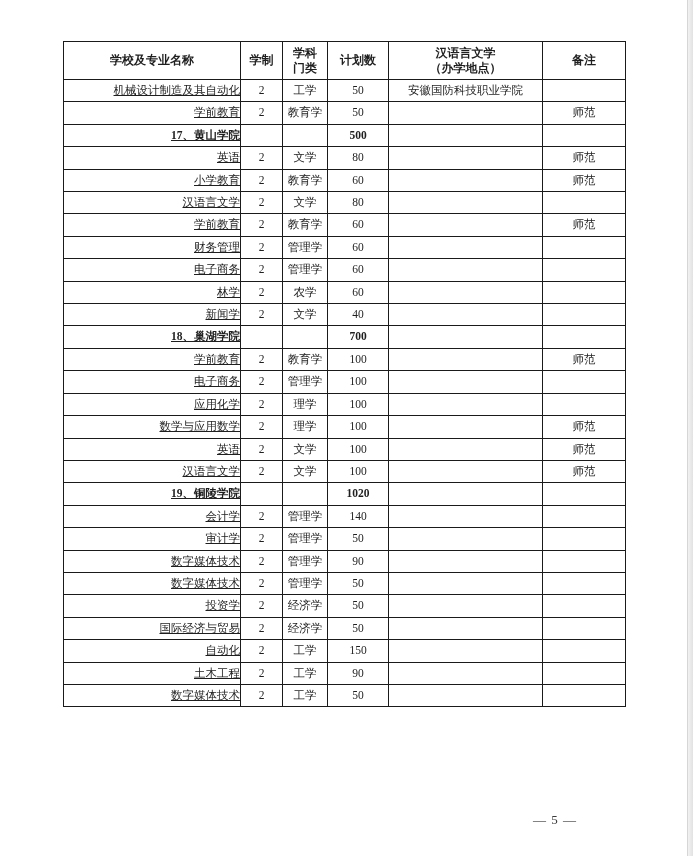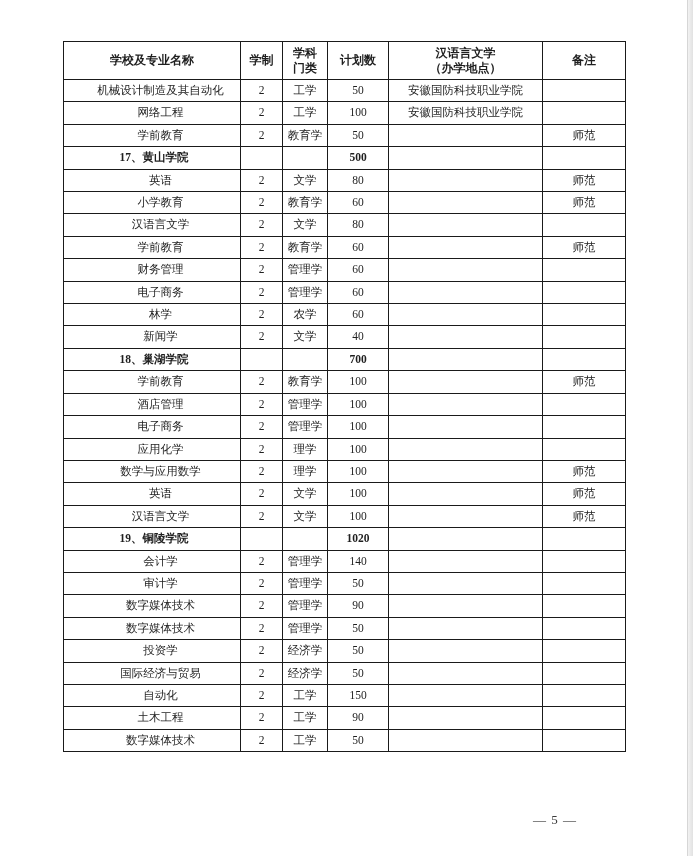--- a/index.html
+++ b/index.html
@@ -44,22 +44,23 @@
     font-weight: bold;
     white-space: pre-line;
     line-height: 1.25;
     font-size: 12px;
   }
   .doc-table tbody td {
     height: 21.4px;
     line-height: 21.4px;
   }
   .doc-table tbody td:first-child {
-    text-align: center;
+    text-align: right;
     padding-left: 17px;
+    text-decoration: underline;
   }
   .doc-table tbody tr.section {
     font-weight: bold;
   }
   .doc-table tbody tr.section td:first-child {
     padding-left: 4px;
   }
   .page-footer {
     position: absolute;
     left: 518px;
@@ -101,28 +102,20 @@
   <tbody>
       <tr>
         <td>机械设计制造及其自动化</td>
         <td>2</td>
         <td>工学</td>
         <td>50</td>
         <td>安徽国防科技职业学院</td>
         <td></td>
       </tr>
       <tr>
-        <td>网络工程</td>
-        <td>2</td>
-        <td>工学</td>
-        <td>100</td>
-        <td>安徽国防科技职业学院</td>
-        <td></td>
-      </tr>
-      <tr>
         <td>学前教育</td>
         <td>2</td>
         <td>教育学</td>
         <td>50</td>
         <td></td>
         <td>师范</td>
       </tr>
       <tr class="section">
         <td>17、黄山学院</td>
         <td></td>
@@ -203,28 +196,20 @@
         <td></td>
         <td></td>
       </tr>
       <tr>
         <td>学前教育</td>
         <td>2</td>
         <td>教育学</td>
         <td>100</td>
         <td></td>
         <td>师范</td>
-      </tr>
-      <tr>
-        <td>酒店管理</td>
-        <td>2</td>
-        <td>管理学</td>
-        <td>100</td>
-        <td></td>
-        <td></td>
       </tr>
       <tr>
         <td>电子商务</td>
         <td>2</td>
         <td>管理学</td>
         <td>100</td>
         <td></td>
         <td></td>
       </tr>
       <tr>

